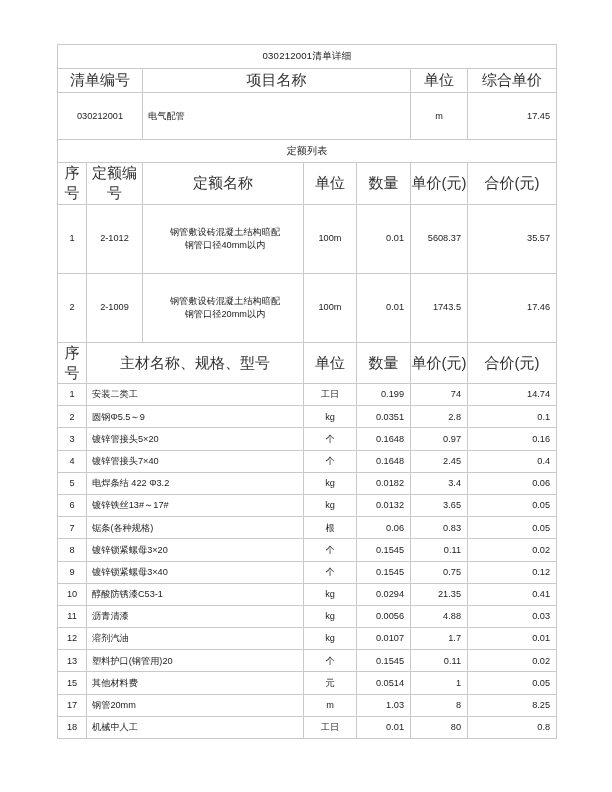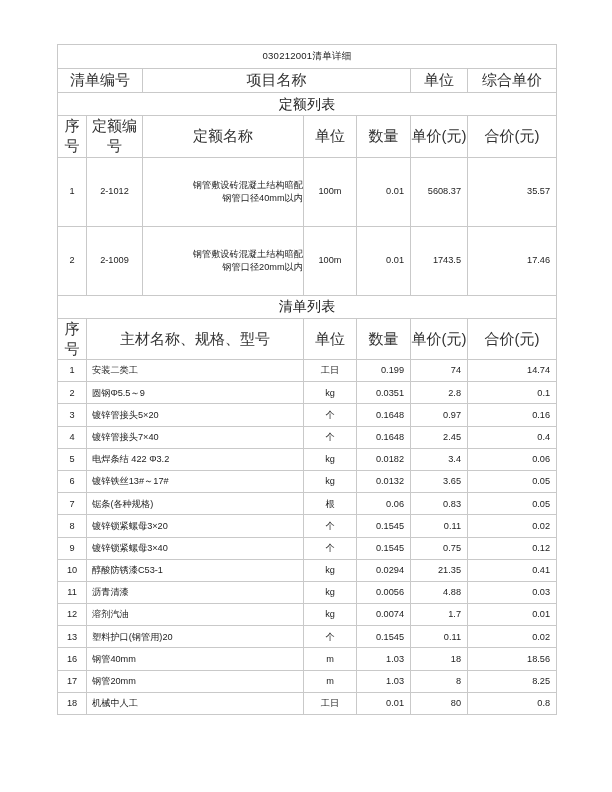--- a/index.html
+++ b/index.html
@@ -34,21 +34,21 @@
     border: 1px solid #c9c9c9;
     padding: 0;
     font-weight: normal;
     vertical-align: middle;
     line-height: 1.35;
   }
   
   .band {
     text-align: center;
     height: 22px;
-    font-size: 14px;
+    font-size: 10px;
     color: #222222;
     letter-spacing: 0.2px;
   }
   .band-title {
     height: 23px;
     font-size: 9.6px;
   }
   
   .hdr {
     text-align: center;
@@ -60,21 +60,21 @@
   .c-center { text-align: center; }
   .c-left   { text-align: left;  padding-left: 5px !important; }
   .c-right  { text-align: right; padding-right: 6px !important; }
 
   
   .sum-row td { height: 46px; }
 
   
   .quota-row td { height: 68px; }
   .quota-name {
-    text-align: right;
+    text-align: center;
     padding-left: 4px !important;
     line-height: 1.45;
   }
   .quota-name span { display: block; }
 
   
   .item-row td { height: 21.2px; font-size: 9.2px; }
 
   .nowrap { white-space: nowrap; }
 </style>
@@ -99,20 +99,26 @@
         <td class="band band-title" colspan="7">030212001清单详细</td>
       </tr>
 
       <tr>
         <td class="hdr" colspan="2">清单编号</td>
         <td class="hdr" colspan="3">项目名称</td>
         <td class="hdr">单位</td>
         <td class="hdr">综合单价</td>
       </tr>
 
+      <tr class="sum-row">
+        <td class="c-center" colspan="2">030212001</td>
+        <td class="c-left" colspan="3">电气配管</td>
+        <td class="c-center">m</td>
+        <td class="c-right">17.45</td>
+      </tr>
 
       <tr>
         <td class="band" colspan="7">定额列表</td>
       </tr>
 
       <tr>
         <td class="hdr">序号</td>
         <td class="hdr">定额编号</td>
         <td class="hdr">定额名称</td>
         <td class="hdr">单位</td>
@@ -140,23 +146,20 @@
         <td class="quota-name">
           <span>钢管敷设砖混凝土结构暗配</span>
           <span>钢管口径20mm以内</span>
         </td>
         <td class="c-center">100m</td>
         <td class="c-right">0.01</td>
         <td class="c-right">1743.5</td>
         <td class="c-right">17.46</td>
       </tr>
 
-      <tr>
-        <td class="band" colspan="7">清单列表</td>
-      </tr>
 
       <tr>
         <td class="hdr">序号</td>
         <td class="hdr" colspan="2">主材名称、规格、型号</td>
         <td class="hdr">单位</td>
         <td class="hdr">数量</td>
         <td class="hdr">单价(元)</td>
         <td class="hdr">合价(元)</td>
       </tr>
 
@@ -245,39 +248,39 @@
           <td class="c-left nowrap" colspan="2">沥青清漆</td>
           <td class="c-center nowrap">kg</td>
           <td class="c-right nowrap">0.0056</td>
           <td class="c-right nowrap">4.88</td>
           <td class="c-right nowrap">0.03</td>
         </tr>
         <tr class="item-row">
           <td class="c-center nowrap">12</td>
           <td class="c-left nowrap" colspan="2">溶剂汽油</td>
           <td class="c-center nowrap">kg</td>
-          <td class="c-right nowrap">0.0074</td>
+          <td class="c-right nowrap">0.0107</td>
           <td class="c-right nowrap">1.7</td>
           <td class="c-right nowrap">0.01</td>
         </tr>
         <tr class="item-row">
           <td class="c-center nowrap">13</td>
           <td class="c-left nowrap" colspan="2">塑料护口(钢管用)20</td>
           <td class="c-center nowrap">个</td>
           <td class="c-right nowrap">0.1545</td>
           <td class="c-right nowrap">0.11</td>
           <td class="c-right nowrap">0.02</td>
         </tr>
         <tr class="item-row">
-          <td class="c-center nowrap">16</td>
-          <td class="c-left nowrap" colspan="2">钢管40mm</td>
-          <td class="c-center nowrap">m</td>
-          <td class="c-right nowrap">1.03</td>
-          <td class="c-right nowrap">18</td>
-          <td class="c-right nowrap">18.56</td>
+          <td class="c-center nowrap">15</td>
+          <td class="c-left nowrap" colspan="2">其他材料费</td>
+          <td class="c-center nowrap">元</td>
+          <td class="c-right nowrap">0.0514</td>
+          <td class="c-right nowrap">1</td>
+          <td class="c-right nowrap">0.05</td>
         </tr>
         <tr class="item-row">
           <td class="c-center nowrap">17</td>
           <td class="c-left nowrap" colspan="2">钢管20mm</td>
           <td class="c-center nowrap">m</td>
           <td class="c-right nowrap">1.03</td>
           <td class="c-right nowrap">8</td>
           <td class="c-right nowrap">8.25</td>
         </tr>
         <tr class="item-row">

